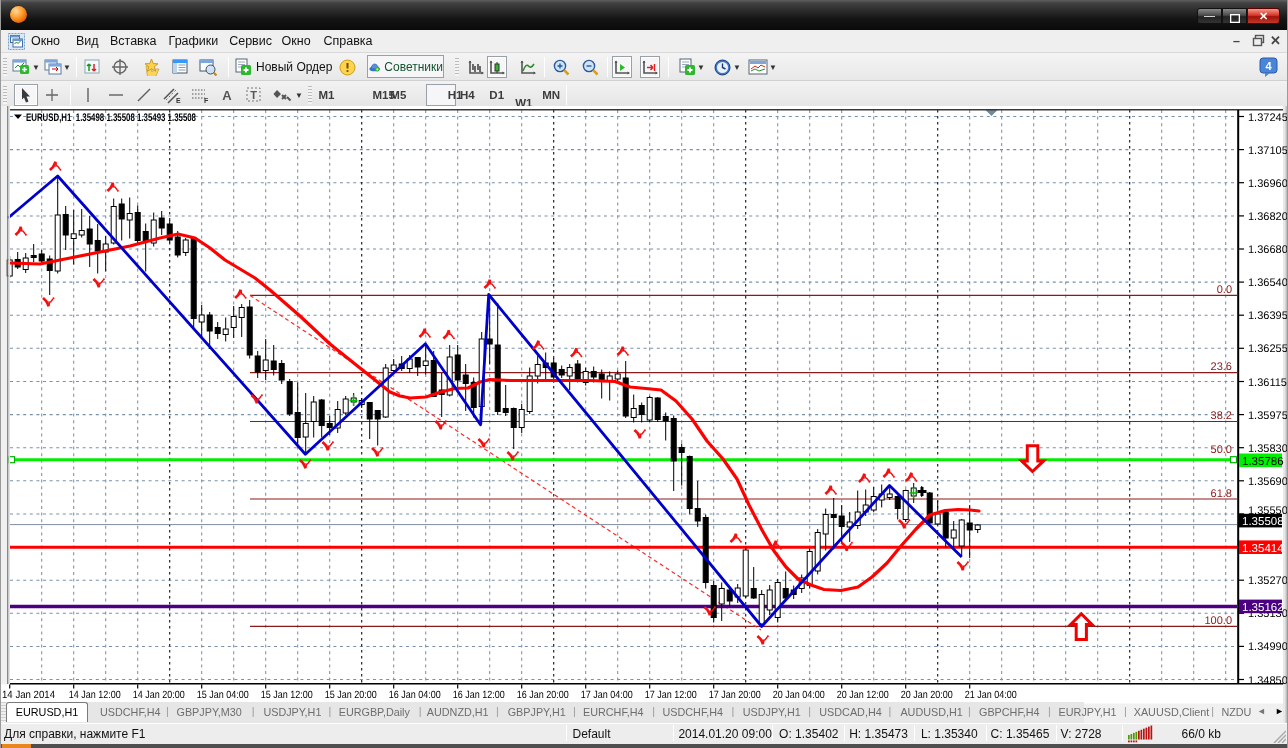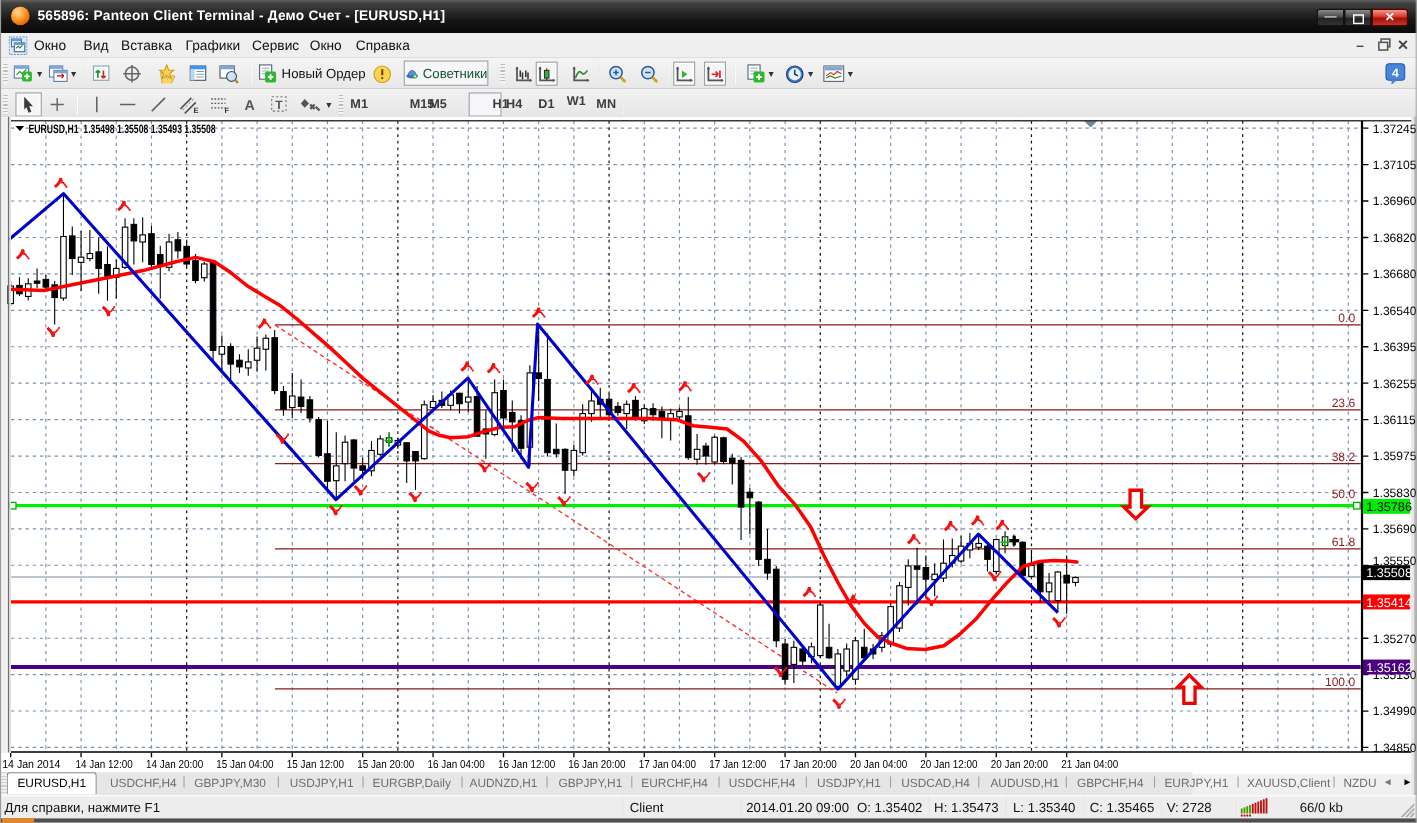--- a/index.html
+++ b/index.html
@@ -3,21 +3,20 @@
 *{margin:0;padding:0;box-sizing:border-box}
 body{width:1288px;height:748px;overflow:hidden;font-family:"Liberation Sans",sans-serif;background:#fff;position:relative}
 .abs{position:absolute}
 </style></head>
 <body>
 <div class="abs" style="left:0;top:0;width:1px;height:748px;background:#9a9a9a;z-index:50"></div>
 <div class="abs" style="left:1287px;top:0;width:1px;height:748px;background:#9a9a9a;z-index:50"></div>
 
 <div class="abs" style="left:0;top:0;width:1288px;height:30px;background:linear-gradient(180deg,#606060 0,#414141 3px,#2a2a2a 11px,#141414 19px,#0a0a0a 30px)">
  <div class="abs" style="left:10px;top:6px;width:17px;height:17px;border-radius:50%;background:radial-gradient(circle at 35% 30%,#ffd9a0 0,#ff9e2c 40%,#e05a00 80%,#9a3c00 100%);box-shadow:0 0 1px #000"></div>
- <div class="abs" style="left:34px;top:7px;color:#fff;font-size:12.5px;font-weight:bold;letter-spacing:0.2px">565896: Panteon Client Terminal - Демо Счет - [EURUSD,H1]</div>
  <div class="abs" style="left:1197px;top:8px;width:25px;height:16px;background:linear-gradient(180deg,#8a8a8a,#4a4a4a 45%,#222 55%,#333);border:1px solid #111;border-radius:3px 0 0 3px;color:#fff;text-align:center;font-size:11px;line-height:13px">—</div>
  <div class="abs" style="left:1222px;top:8px;width:25px;height:16px;background:linear-gradient(180deg,#8a8a8a,#4a4a4a 45%,#222 55%,#333);border:1px solid #111;color:#fff;text-align:center"><svg width="10" height="9" style="margin-top:3px">
         <rect x="0.5" y="0.5" width="9" height="8" fill="none" stroke="#fff" stroke-width="1.6"></rect>
       </svg></div>
  <div class="abs" style="left:1247px;top:8px;width:33px;height:16px;background:linear-gradient(180deg,#f29a8a,#d9352a 45%,#a01208 55%,#c0392b);border:1px solid #5a0000;border-radius:0 3px 3px 0;color:#fff;text-align:center;font-size:11px;font-weight:bold;line-height:15px">✕</div>
 </div>
 
 <div class="abs" style="left:0;top:30px;width:1288px;height:23px;background:#efefef;border-bottom:1px solid #d9d9d9;font-size:12.5px;color:#111">
  <svg class="abs" style="left:8px;top:3px" width="17" height="17">
       <rect x="0.5" y="0.5" width="16" height="16" fill="#dce8f5" stroke="#7aa0c8" stroke-dasharray="2,1"></rect>
@@ -275,21 +274,21 @@
     </div>
     <span style="position:absolute;left:295px;top:10px;font-size:8px;color:#333">▼</span>
     <div style="position:absolute;left:308px;top:5px;width:4px;height:18px;background:repeating-linear-gradient(180deg,#bbb 0 1px,#f5f5f5 1px 3px)"></div>
     <div style="position:absolute;left:313.5px;top:3px;width:26px;height:22px;display:flex;align-items:center;justify-content:center;font-size:11.5px;color:#3c3c3c;font-weight:bold;">M1</div>
     <div style="position:absolute;left:341.3px;top:3px;width:26px;height:22px;display:flex;align-items:center;justify-content:center;font-size:11.5px;color:#3c3c3c;font-weight:bold;margin-left:44px;">M5</div>
     <div style="position:absolute;left:370.7px;top:3px;width:26px;height:22px;display:flex;align-items:center;justify-content:center;font-size:11.5px;color:#3c3c3c;font-weight:bold;">M15</div>
     <div style="position:absolute;left:411px;top:3px;width:26px;height:22px;display:flex;align-items:center;justify-content:center;font-size:16px;color:#3c3c3c;font-weight:bold;margin-top:30px;">M30</div>
     <div style="position:absolute;left:426.1px;top:3px;width:26px;height:22px;display:flex;align-items:center;justify-content:center;font-size:11.5px;color:#3c3c3c;font-weight:bold;background:#f6f6f8;border:1px solid #9aa0a8;padding-left:28px;">H1</div>
     <div style="position:absolute;left:454.4px;top:3px;width:26px;height:22px;display:flex;align-items:center;justify-content:center;font-size:11.5px;color:#3c3c3c;font-weight:bold;">H4</div>
     <div style="position:absolute;left:483.7px;top:3px;width:26px;height:22px;display:flex;align-items:center;justify-content:center;font-size:11.5px;color:#3c3c3c;font-weight:bold;">D1</div>
-    <div style="position:absolute;left:510.9px;top:0;width:26px;height:22px;display:flex;align-items:center;justify-content:center;font-size:11.5px;color:#3c3c3c;font-weight:bold;">W1</div>
+    <div style="position:absolute;left:510.9px;top:11px;width:26px;height:22px;display:flex;align-items:center;justify-content:center;font-size:11.5px;color:#3c3c3c;font-weight:bold;">W1</div>
     <div style="position:absolute;left:538.1px;top:3px;width:26px;height:22px;display:flex;align-items:center;justify-content:center;font-size:11.5px;color:#3c3c3c;font-weight:bold;">MN</div>
     <div style="position:absolute;left:566px;top:4px;width:1px;height:20px;background:#c2c2c2;border-right:1px solid #fff"></div>
   </div>
 
 <svg class="abs" style="left:0;top:106px" width="1288" height="617" viewBox="0 106 1288 617" text-rendering="geometricPrecision">
 <rect x="0" y="106" width="1288" height="617" fill="#f0f0f0"></rect>
 <rect x="10" y="106" width="1274" height="3.5" fill="#ffffff"></rect>
 <rect x="10" y="110" width="1227" height="573" fill="#ffffff"></rect>
 <rect x="1238" y="106" width="45" height="577" fill="#ffffff"></rect>
 <rect x="1" y="684.5" width="1283" height="19" fill="#ffffff"></rect>
@@ -773,21 +772,21 @@
     <span style="position:absolute;left:967.9px;top:3px;color:#9a9a9a">|</span>
     <span style="position:absolute;left:1048.1px;top:3px;color:#9a9a9a">|</span>
     <span style="position:absolute;left:1124.1px;top:3px;color:#9a9a9a">|</span>
     <span style="position:absolute;left:1211.3px;top:3px;color:#9a9a9a">|</span>
  <span class="abs" style="left:1257px;top:4px;font-size:9px;color:#777">◄</span>
  <span class="abs" style="left:1275px;top:4px;font-size:9px;color:#000">►</span>
 </div>
 
 <div class="abs" style="left:0;top:723px;width:1288px;height:21px;background:#ededed;border-top:1px solid #fff;font-size:12px;color:#111">
  <span class="abs" style="left:4px;top:3px">Для справки, нажмите F1</span>
- <span style="position:absolute;left:572.5px;top:3px">Client</span>
+ <span style="position:absolute;left:572.5px;top:3px">Default</span>
     <span style="position:absolute;left:678.4px;top:3px">2014.01.20 09:00</span>
     <span style="position:absolute;left:779.1px;top:3px">O: 1.35402</span>
     <span style="position:absolute;left:849.2px;top:3px">H: 1.35473</span>
     <span style="position:absolute;left:920.9px;top:3px">L: 1.35340</span>
     <span style="position:absolute;left:990.6px;top:3px">C: 1.35465</span>
     <span style="position:absolute;left:1060.6px;top:3px">V: 2728</span>
     <span style="position:absolute;left:1181.5px;top:3px">66/0 kb</span>
     <span style="position:absolute;left:565.6px;top:1px;width:1px;height:16px;background:#b0b0b0;border-right:1px solid #fff"></span>
     <span style="position:absolute;left:673.2px;top:1px;width:1px;height:16px;background:#b0b0b0;border-right:1px solid #fff"></span>
     <span style="position:absolute;left:772.3px;top:1px;width:1px;height:16px;background:#b0b0b0;border-right:1px solid #fff"></span>

